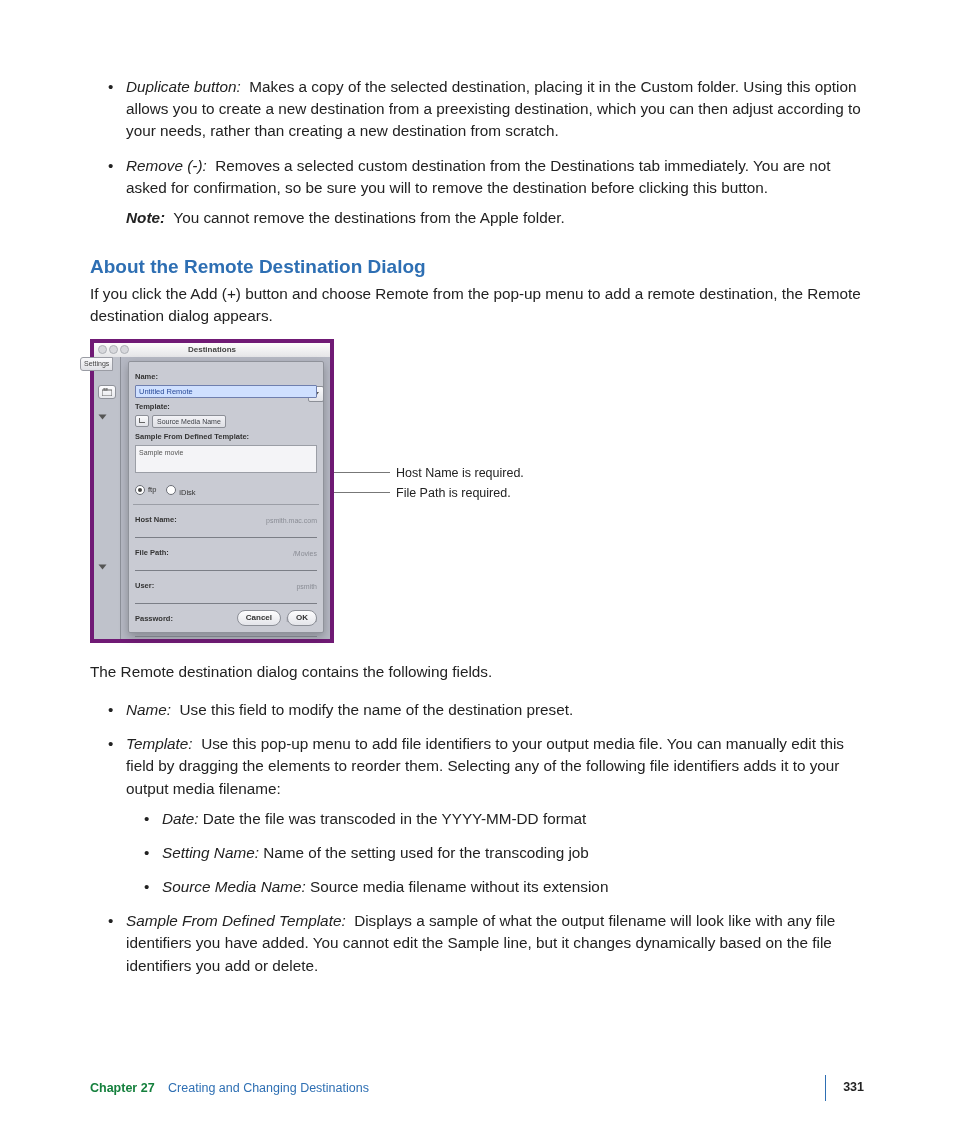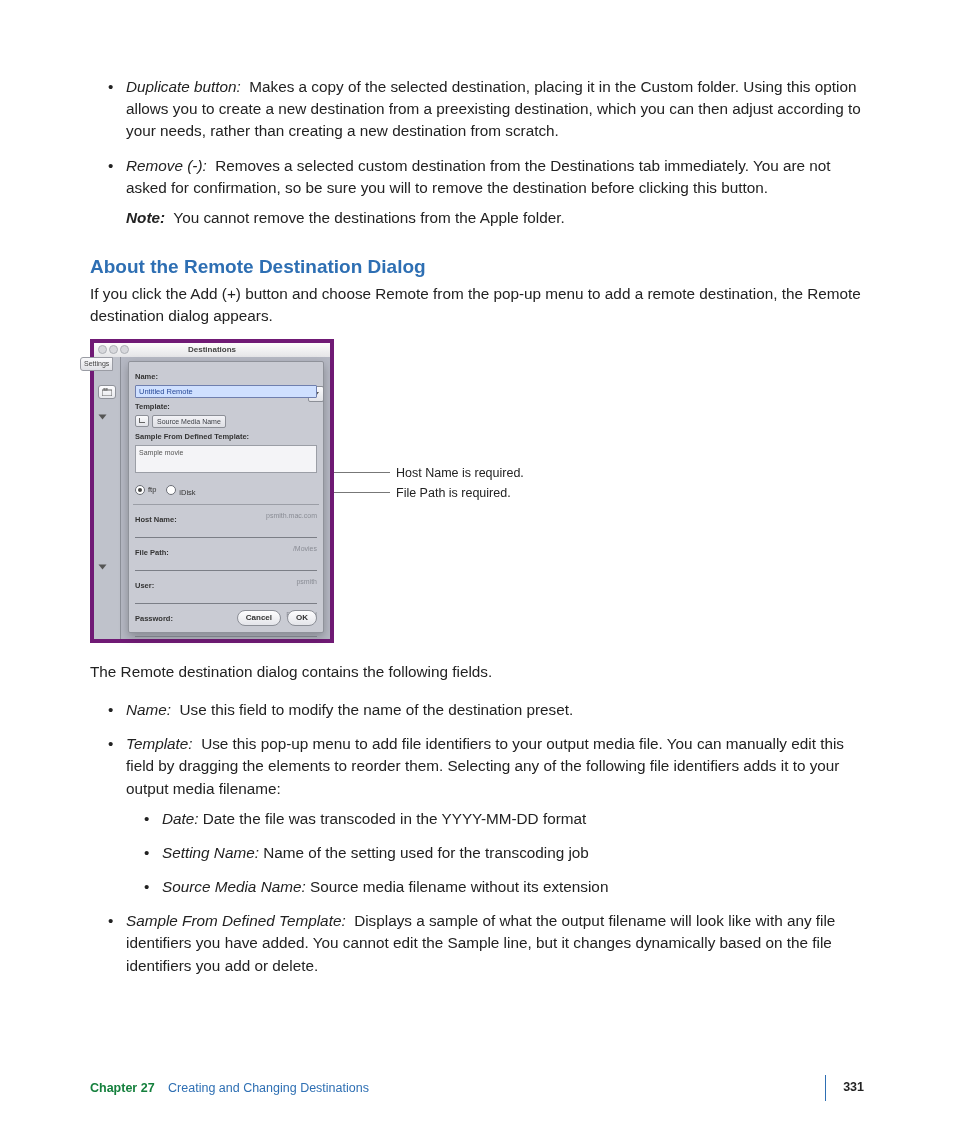--- a/index.html
+++ b/index.html
@@ -55,21 +55,21 @@
   .templ-row{margin-top:2px;display:flex;align-items:center;gap:3px}
   .templ-btn{width:12px;height:10px;border:1px solid #8c8f97;background:linear-gradient(#fbfbfd,#e2e3e8);border-radius:2px;display:flex;align-items:center;justify-content:center}
   .templ-btn::after{content:"";width:5px;height:4px;border:1px solid #666;border-top:none;border-right:none;transform:translateY(-1px)}
   .token{height:11px;border:1px solid #8c8f97;background:linear-gradient(#f2f2f6,#dedfe4);border-radius:2px;padding:0 4px;line-height:11px;font-size:7px;color:#3a3d44}
   .samp-box{margin-top:2px;height:26px;border:1px solid #9b9ea6;background:#f4f4f7}
   .samp-box span{display:block;padding:2px 3px;font-size:7px;color:#555}
   .radio-row{margin-top:12px;display:flex;align-items:flex-start;gap:10px;font-size:7.5px;color:#333}
   .radio{width:8px;height:8px;border:1px solid #6b6e76;border-radius:50%;background:#fff;display:inline-flex;align-items:center;justify-content:center;margin-right:3px}
   .radio.checked::after{content:"";width:4px;height:4px;border-radius:50%;background:#444}
   .field{margin-top:6px}
-  .field .row{display:flex;align-items:flex-start;justify-content:space-between;font-size:7.5px}
+  .field .row{display:flex;align-items:flex-end;justify-content:space-between;font-size:7.5px}
   .field .underline{height:10px;border-bottom:1px solid #7b7e86;margin-top:1px}
   .faded{color:#8a8d95;font-size:7px}
   .btnrow{position:absolute;right:0;bottom:0;display:flex;gap:6px}
   .macbtn{height:14px;border:1px solid #8c8f97;background:linear-gradient(#fdfdfe,#e4e5ea);border-radius:8px;padding:0 8px;font-size:8px;line-height:13px;color:#333;font-weight:600}
   .sep{border-top:1px solid #9b9ea6;margin:6px -2px 0 -2px}
 </style>
 </head>
 <body>
 
 <div class="page">

